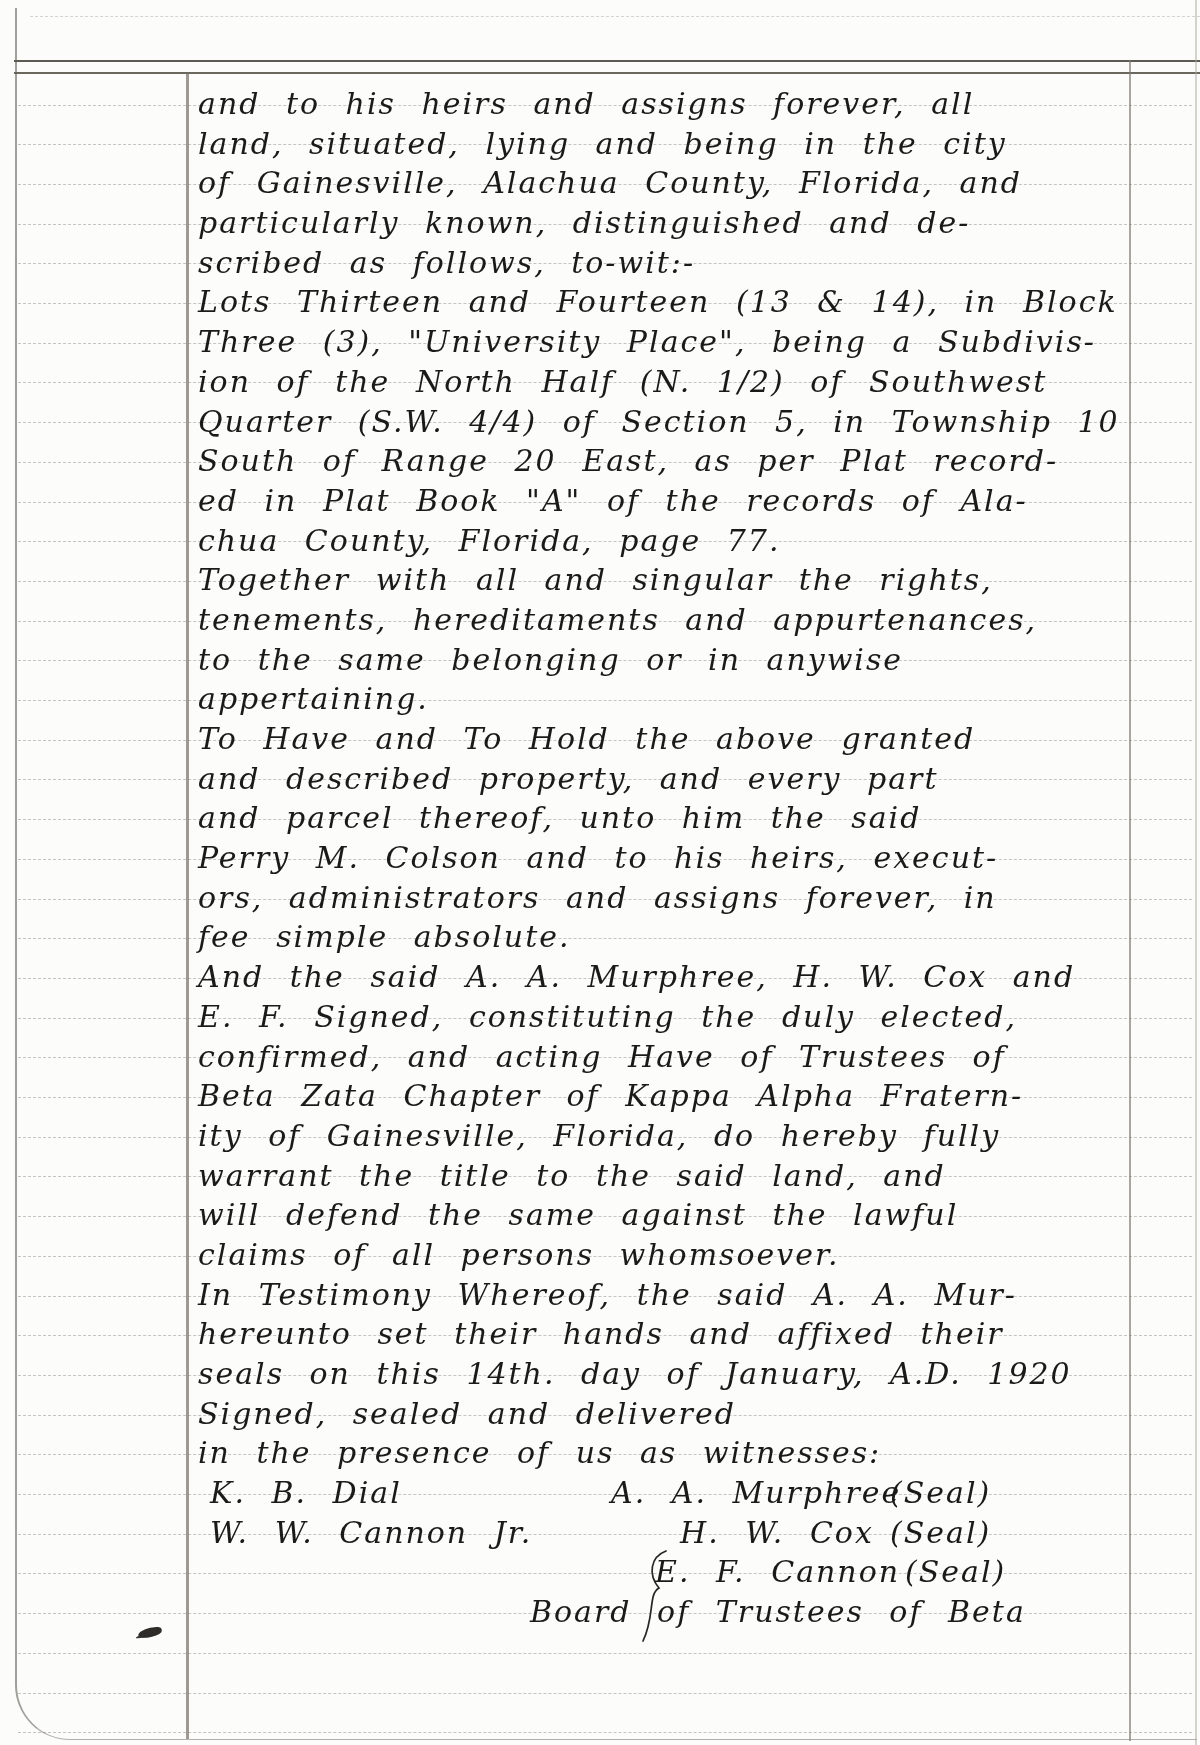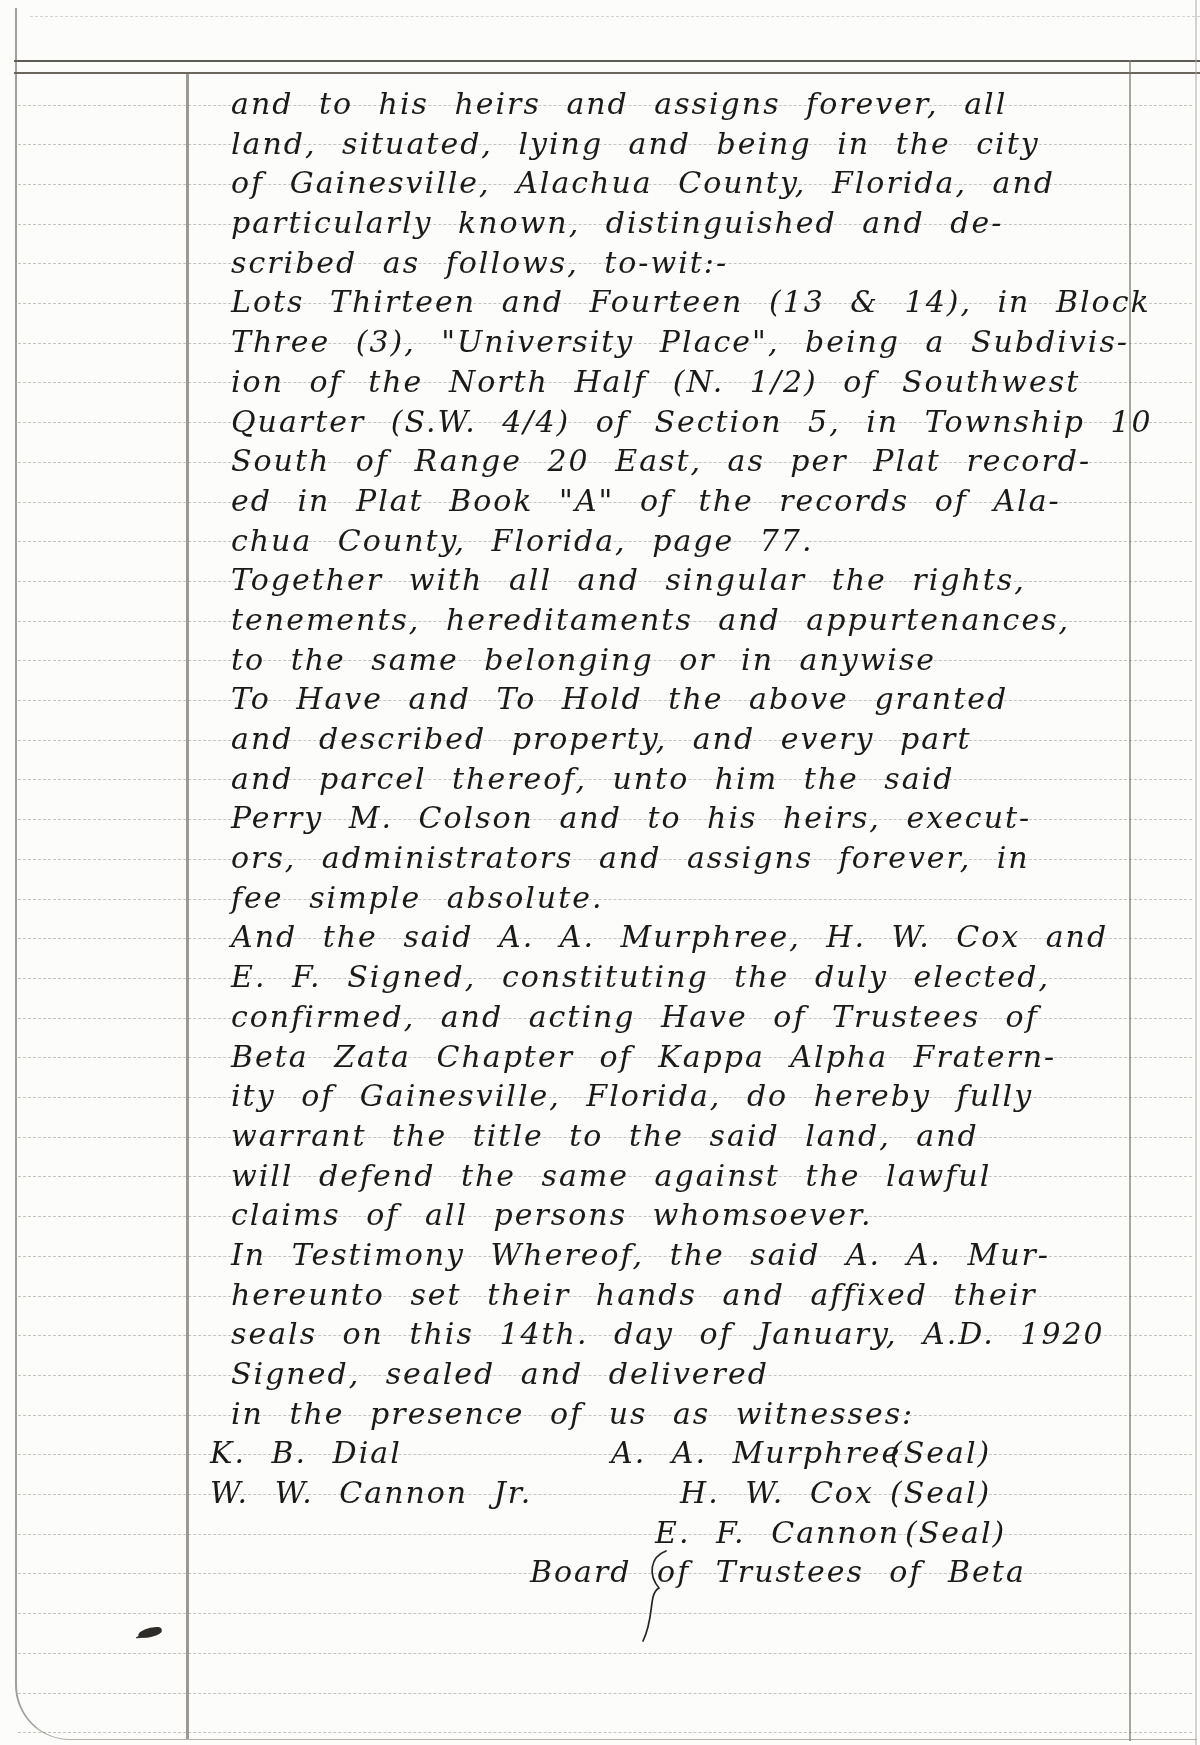--- a/index.html
+++ b/index.html
@@ -24,21 +24,21 @@
   .divider{position:absolute;left:186px;top:73px;height:1666px;width:3px;background:rgba(118,112,102,.7);}
   .right-rule{position:absolute;left:1129px;top:60px;height:1681px;width:2px;background:rgba(125,120,110,.65);}
   .edge-shadow{position:absolute;left:1195px;top:0;height:1745px;width:2px;background:rgba(170,168,160,.5);}
   .ruled-line{position:absolute;left:18px;width:1174px;height:0;border-top:1px dashed rgba(125,120,108,.42);}
   
   .text-area{
     position:absolute;left:198px;top:84px;width:940px;
     font-style:italic;font-size:30px;color:#1a1a19;
     letter-spacing:2px;word-spacing:14px;
   }
-  .hand-line{height:39.7px;line-height:39.7px;white-space:nowrap;margin-left:33px;}
+  .hand-line{height:39.7px;line-height:39.7px;white-space:nowrap;}
   .sig-row{position:relative;height:39.7px;line-height:39.7px;white-space:nowrap;}
   .sig-witness{position:absolute;left:12px;}
   .sig-signer{position:absolute;}
   .sig-seal{position:absolute;}
   .sig-row.r0 .sig-signer{left:413px;}
   .sig-row.r0 .sig-seal{left:692px;}
   .sig-row.r1 .sig-signer{left:482px;}
   .sig-row.r1 .sig-seal{left:692px;}
   .sig-row.r2 .sig-signer{left:457px;}
   .sig-row.r2 .sig-seal{left:707px;}
@@ -121,20 +121,21 @@
         <div class="hand-line">Lots Thirteen and Fourteen (13 &amp; 14), in Block</div>
         <div class="hand-line">Three (3), "University Place", being a Subdivis-</div>
         <div class="hand-line">ion of the North Half (N. 1/2) of Southwest</div>
         <div class="hand-line">Quarter (S.W. 4/4) of Section 5, in Township 10</div>
         <div class="hand-line">South of Range 20 East, as per Plat record-</div>
         <div class="hand-line">ed in Plat Book "A" of the records of Ala-</div>
         <div class="hand-line">chua County, Florida, page 77.</div>
         <div class="hand-line">Together with all and singular the rights,</div>
         <div class="hand-line">tenements, hereditaments and appurtenances,</div>
         <div class="hand-line">to the same belonging or in anywise</div>
+        <div class="hand-line">appertaining.</div>
         <div class="hand-line">To Have and To Hold the above granted</div>
         <div class="hand-line">and described property, and every part</div>
         <div class="hand-line">and parcel thereof, unto him the said</div>
         <div class="hand-line">Perry M. Colson and to his heirs, execut-</div>
         <div class="hand-line">ors, administrators and assigns forever, in</div>
         <div class="hand-line">fee simple absolute.</div>
         <div class="hand-line">And the said A. A. Murphree, H. W. Cox and</div>
         <div class="hand-line">E. F. Signed, constituting the duly elected,</div>
         <div class="hand-line">confirmed, and acting Have of Trustees of</div>
         <div class="hand-line">Beta Zata Chapter of Kappa Alpha Fratern-</div>

